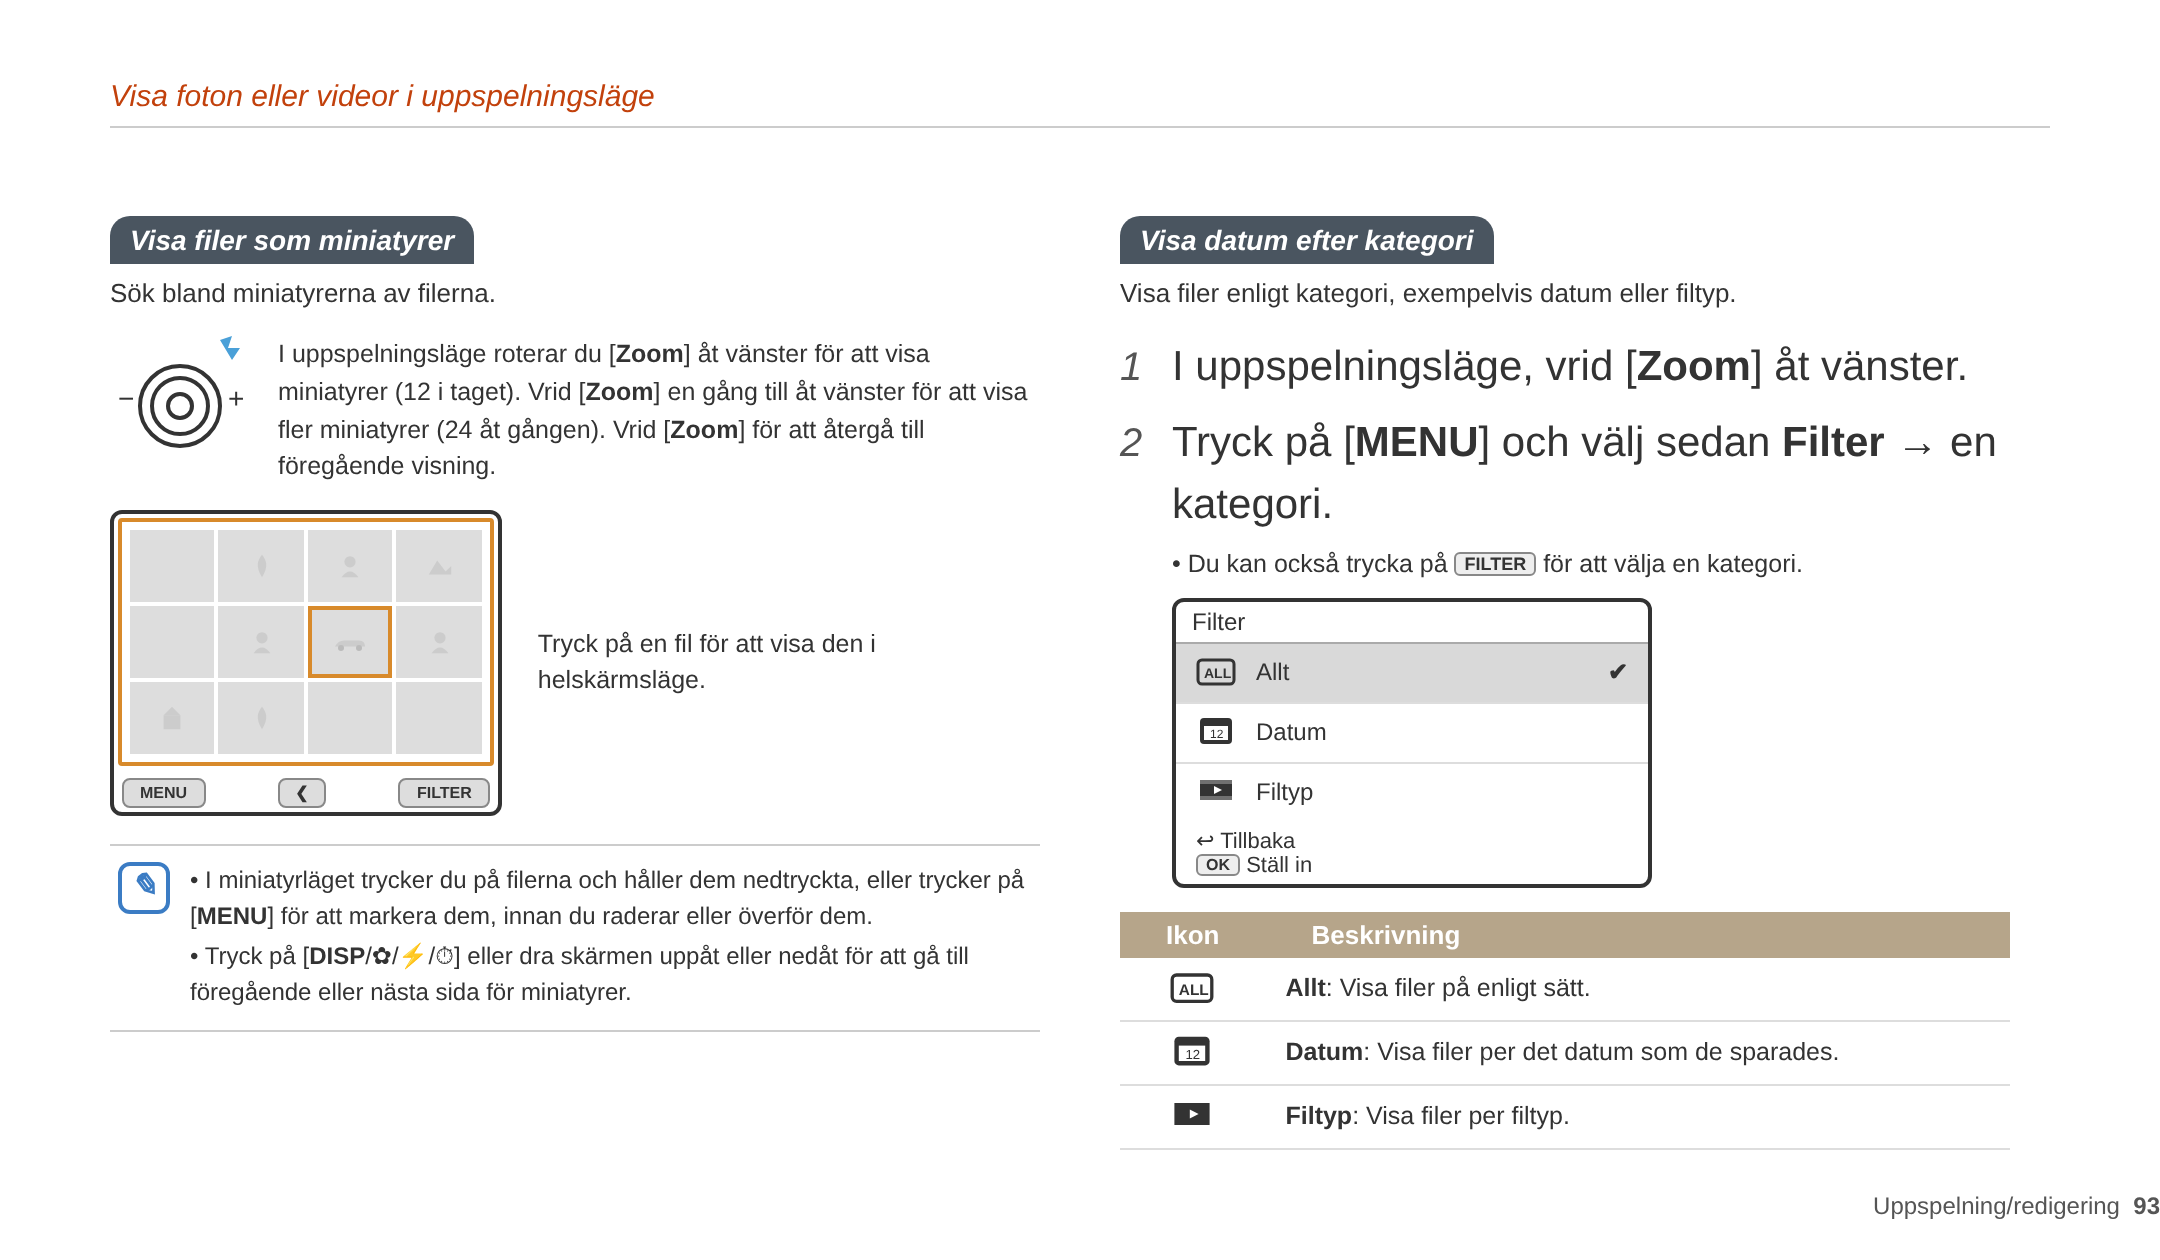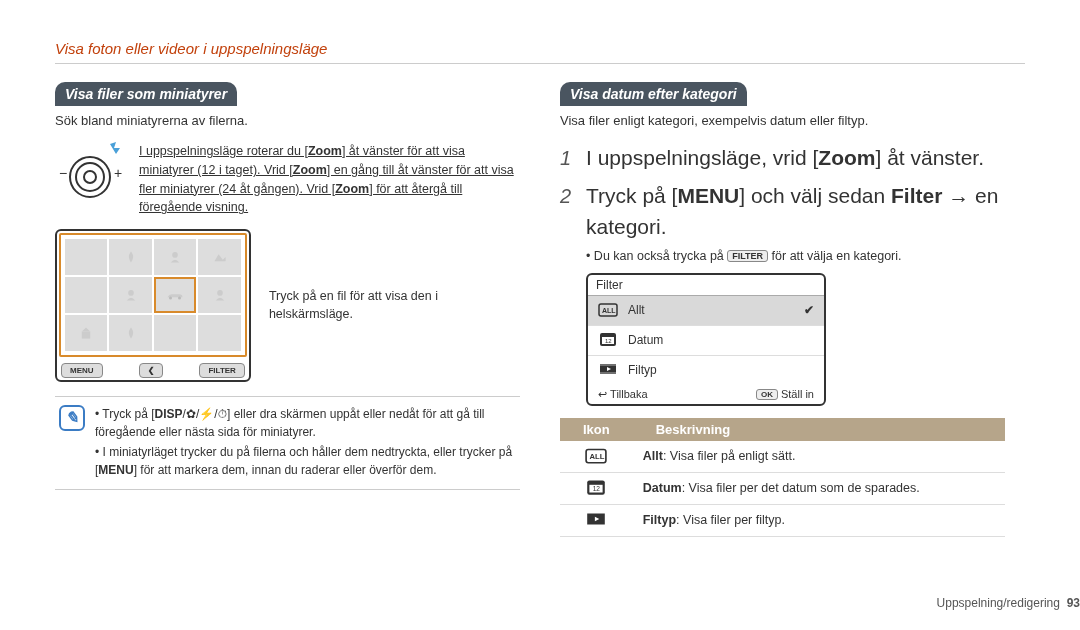--- a/index.html
+++ b/index.html
@@ -17,36 +17,36 @@
   }
   .breadcrumb {
     color: #c2410c;
     font-size: 15px;
     font-style: italic;
     border-bottom: 1px solid #ccc;
     padding-bottom: 6px;
     margin-bottom: 18px;
   }
   .columns { display: flex; gap: 40px; }
-  .col { flex: 1; }
+  .col { flex: 1; margin-top: 26px; }
   .section-bar {
     background: #4a5560;
     color: #fff;
     font-weight: bold;
     font-style: italic;
     padding: 4px 10px;
     border-radius: 10px 10px 0 0;
     display: inline-block;
     font-size: 14px;
     margin-bottom: 6px;
   }
   .body-text { font-size: 13px; margin-bottom: 12px; line-height: 1.4; }
   .dial-row { display: flex; align-items: flex-start; gap: 12px; margin-bottom: 12px; }
   .dial-icon svg { display: block; }
-  .dial-text { font-size: 12.5px; line-height: 1.5; text-decoration: underline; }
+  .dial-text { font-size: 12.5px; line-height: 1.5; }
   .thumb-block { display: flex; gap: 18px; align-items: center; margin-bottom: 14px;}
   .screen {
     border: 2px solid #333;
     border-radius: 6px;
     width: 200px;
     background: #fff;
     position: relative;
     padding: 2px;
   }
   .screen-border-orange {
@@ -154,20 +154,21 @@
   .filter-row.selected { background: #d9d9d9; }
   .filter-row .check { margin-left: auto; font-weight: bold; }
   .filter-icon {
     width: 20px; text-align: center;
   }
   .filter-footer {
     display: flex;
     justify-content: space-between;
     padding: 3px 10px;
     font-size: 11px;
+    flex-direction: column;
   }
   .kv-table { width: 445px; border-collapse: collapse; font-size: 12.5px;}
   .kv-table th {
     background: #b6a58a;
     color: #fff;
     font-weight: bold;
     text-align: left;
     padding: 4px 23px;
     font-size: 13px;
   }
@@ -278,24 +279,24 @@
             <span class="screen-btn">FILTER</span>
           </div>
         </div>
         <div class="callout-line">Tryck på en fil för att visa den i helskärmsläge.</div>
       </div>
 
       <div class="note-box">
         <div class="note-icon">✎</div>
         <ul class="bullets">
           <li>
-            <span>Tryck på [</span><span style="font-family:Arial;font-weight:bold">DISP</span>/<span>✿</span>/<span>⚡</span>/<span>⏱</span><span>] eller dra skärmen uppåt eller nedåt för att gå till föregående eller nästa sida för miniatyrer.</span>
+            <span>I miniatyrläget trycker du på filerna och håller dem nedtryckta, eller trycker på [</span><span style="font-family:Arial;font-weight:bold">MENU</span><span>] för att markera dem, innan du raderar eller överför dem.</span>
           </li>
           <li>
-            <span>I miniatyrläget trycker du på filerna och håller dem nedtryckta, eller trycker på [</span><span style="font-family:Arial;font-weight:bold">MENU</span><span>] för att markera dem, innan du raderar eller överför dem.</span>
+            <span>Tryck på [</span><span style="font-family:Arial;font-weight:bold">DISP</span>/<span>✿</span>/<span>⚡</span>/<span>⏱</span><span>] eller dra skärmen uppåt eller nedåt för att gå till föregående eller nästa sida för miniatyrer.</span>
           </li>
         </ul>
       </div>
     </div>
 
     <div class="col">
       <div class="section-bar">Visa datum efter kategori</div>
       <div class="body-text">Visa filer enligt kategori, exempelvis datum eller filtyp.</div>
 
       <div class="step-row">

